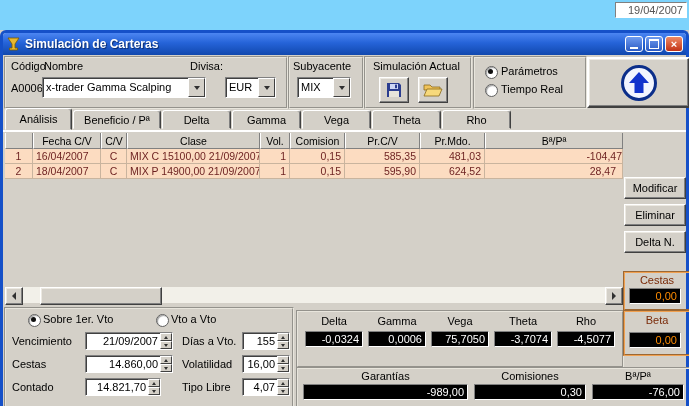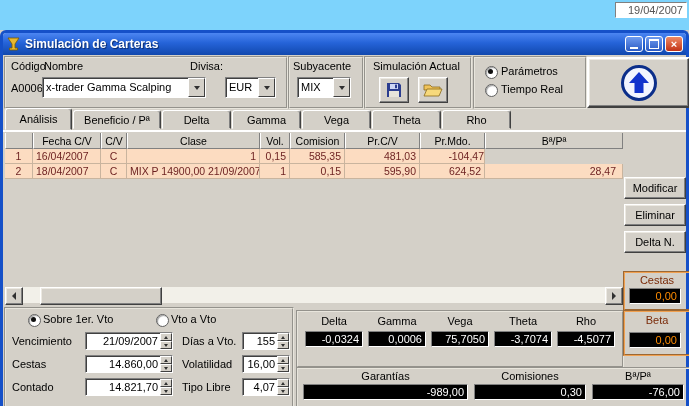--- a/index.html
+++ b/index.html
@@ -208,20 +208,21 @@
           <span class="th">Vol.</span>
           <span class="th">Comision</span>
           <span class="th">Pr.C/V</span>
           <span class="th">Pr.Mdo.</span>
           <span class="th">Bª/Pª</span>
         </div>
         <div class="grow">
           <span class="tc c">1</span>
           <span class="tc l">16/04/2007</span>
           <span class="tc c">C</span>
+          <span class="tc l">MIX C 15100,00 21/09/2007</span>
           <span class="tc r">1</span>
           <span class="tc r">0,15</span>
           <span class="tc r">585,35</span>
           <span class="tc r">481,03</span>
           <span class="tc r" style="padding-right:0;">-104,47</span>
         </div>
         <div class="grow">
           <span class="tc c">2</span>
           <span class="tc l">18/04/2007</span>
           <span class="tc c">C</span>
@@ -279,21 +280,21 @@
           <span class="spin">
               <span>
                 <i class="tri-up sm"></i>
               </span>
               <span>
                 <i class="tri-dn sm"></i>
               </span>
             </span>
         </div>
         <span class="lbl" style="left:6px;top:72px;">Contado</span>
-        <div class="field" style="left:79px;top:69px;width:88px;">
+        <div class="field" style="left:79px;top:69px;width:76px;">
           <span class="val">14.821,70</span>
           <span class="spin">
               <span>
                 <i class="tri-up sm"></i>
               </span>
               <span>
                 <i class="tri-dn sm"></i>
               </span>
             </span>
         </div>

